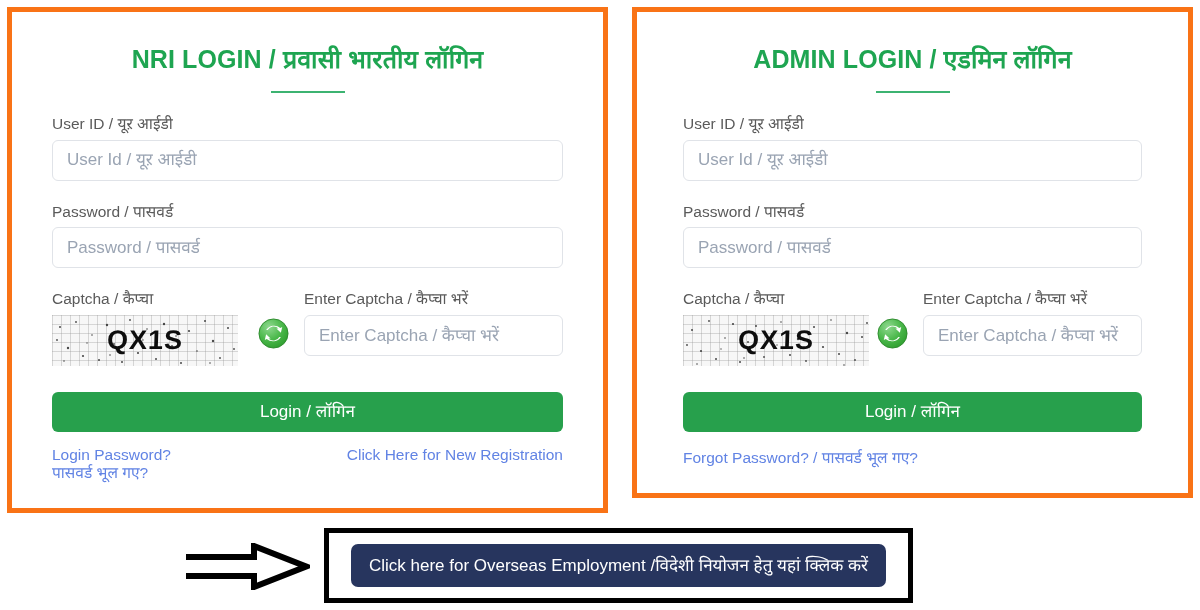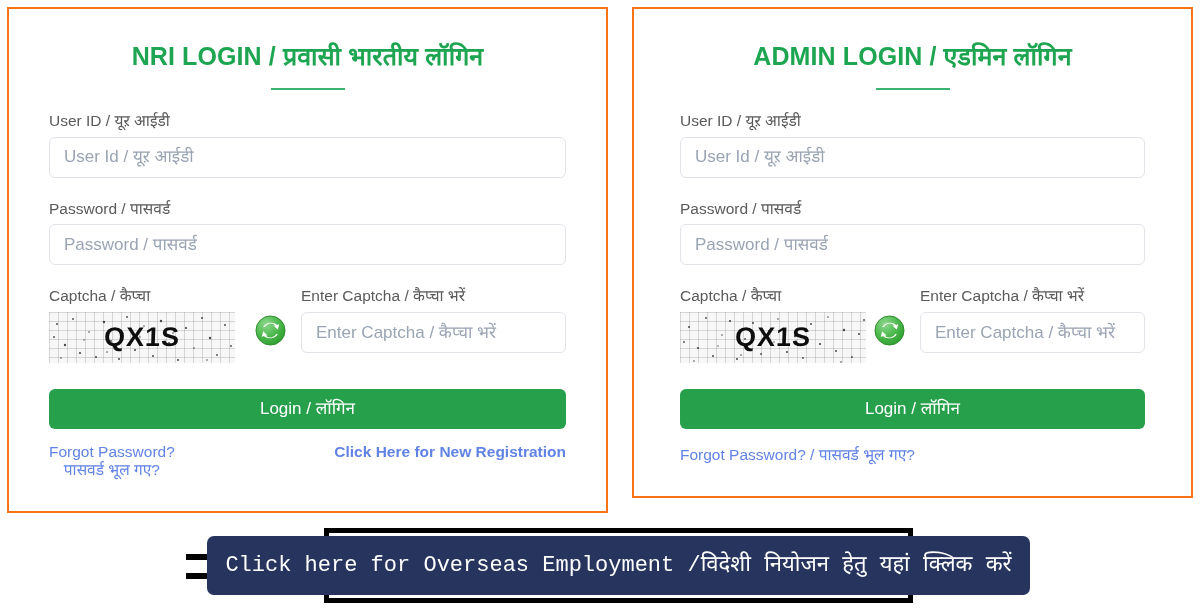--- a/index.html
+++ b/index.html
@@ -10,21 +10,21 @@
     position:relative;
     overflow:hidden;
     -webkit-font-smoothing:antialiased;
   }
   .stage{position:relative;width:1200px;height:610px;}
 
   
   .card{
     position:absolute;
     background:#fff;
-    border:2px solid #f97316;
+    border:5px solid #f97316;
     box-sizing:border-box;
   }
   #nri-card{left:7px;top:7px;width:601px;height:506px;}
   #admin-card{left:632px;top:7px;width:561px;height:491px;}
 
   .card-inner{padding:0 40px;}
   #admin-card .card-inner{padding:0 46px;}
 
   .card-title{
     text-align:center;
@@ -122,45 +122,45 @@
 
   
   .links-row{
     display:flex;
     justify-content:space-between;
     margin-top:14px;
     font-size:15.5px;
     line-height:1.18;
   }
   .link{color:#6183e4;text-decoration:none;cursor:pointer;display:block;}
-  .link .l2{display:block;text-align:center;}
-  .links-row .right{text-align:right;font-weight:bold;}
+  .link .l2{display:block;}
+  .links-row .right{text-align:right;}
   .single-link{margin-top:14px;font-size:15.5px;}
 
   
   #cta-box{
     position:absolute;
     left:324px;top:528px;
     width:589px;height:75px;
     border:5px solid #000;
     background:#fff;
     box-sizing:border-box;
     display:flex;align-items:center;justify-content:center;
   }
   #cta-button{
     background:#27355e;
     color:#ffffff;
     border:none;
     border-radius:7px;
     padding:0 18px;
-    height:59px;
+    height:43px;
     line-height:43px;
-    font-size:22px;
+    font-size:17px;
     white-space:nowrap;
-    font-family:Liberation Mono, monospace;
+    font-family:Liberation Sans, sans-serif;
     cursor:pointer;
   }
   #arrow-icon{
     position:absolute;
     left:186px;top:543px;
     width:124px;height:47px;
   }
 </style>
 </head>
 <body>
@@ -239,21 +239,21 @@
         <div class="captcha-col right">
           <div class="captcha-label">Enter Captcha / कैप्चा भरें</div>
           <input class="txt-input" type="text" placeholder="Enter Captcha / कैप्चा भरें" style="">
         </div>
       </div>
 
       <button class="login-btn">Login / लॉगिन</button>
 
       <div class="links-row">
         <a class="link">
-          <span class="l1">Forgot Password?</span>
+          <span class="l1">Login Password?</span>
           <span class="l2">पासवर्ड भूल गए?</span>
         </a>
         <a class="link right">
           <span class="l1">Click Here for New Registration</span>
         </a>
       </div>
 
     </div>
   </div>
 

